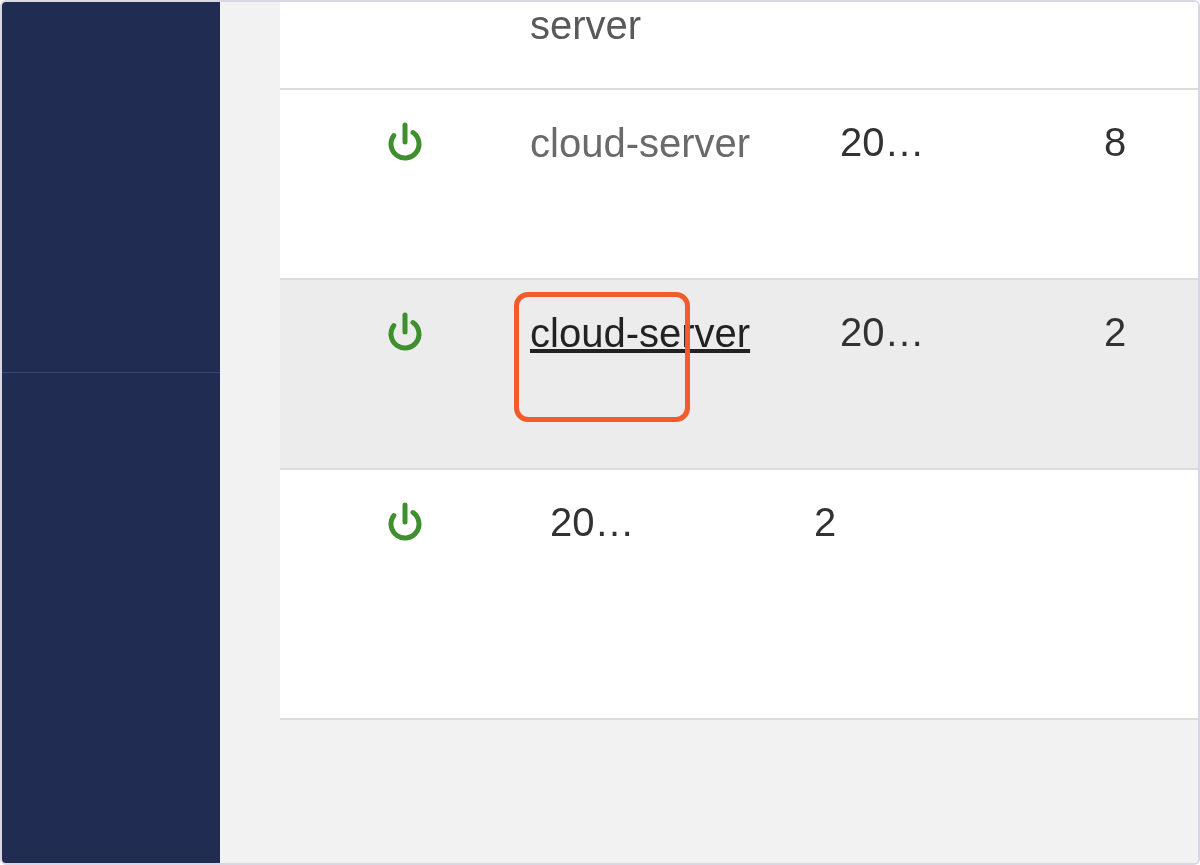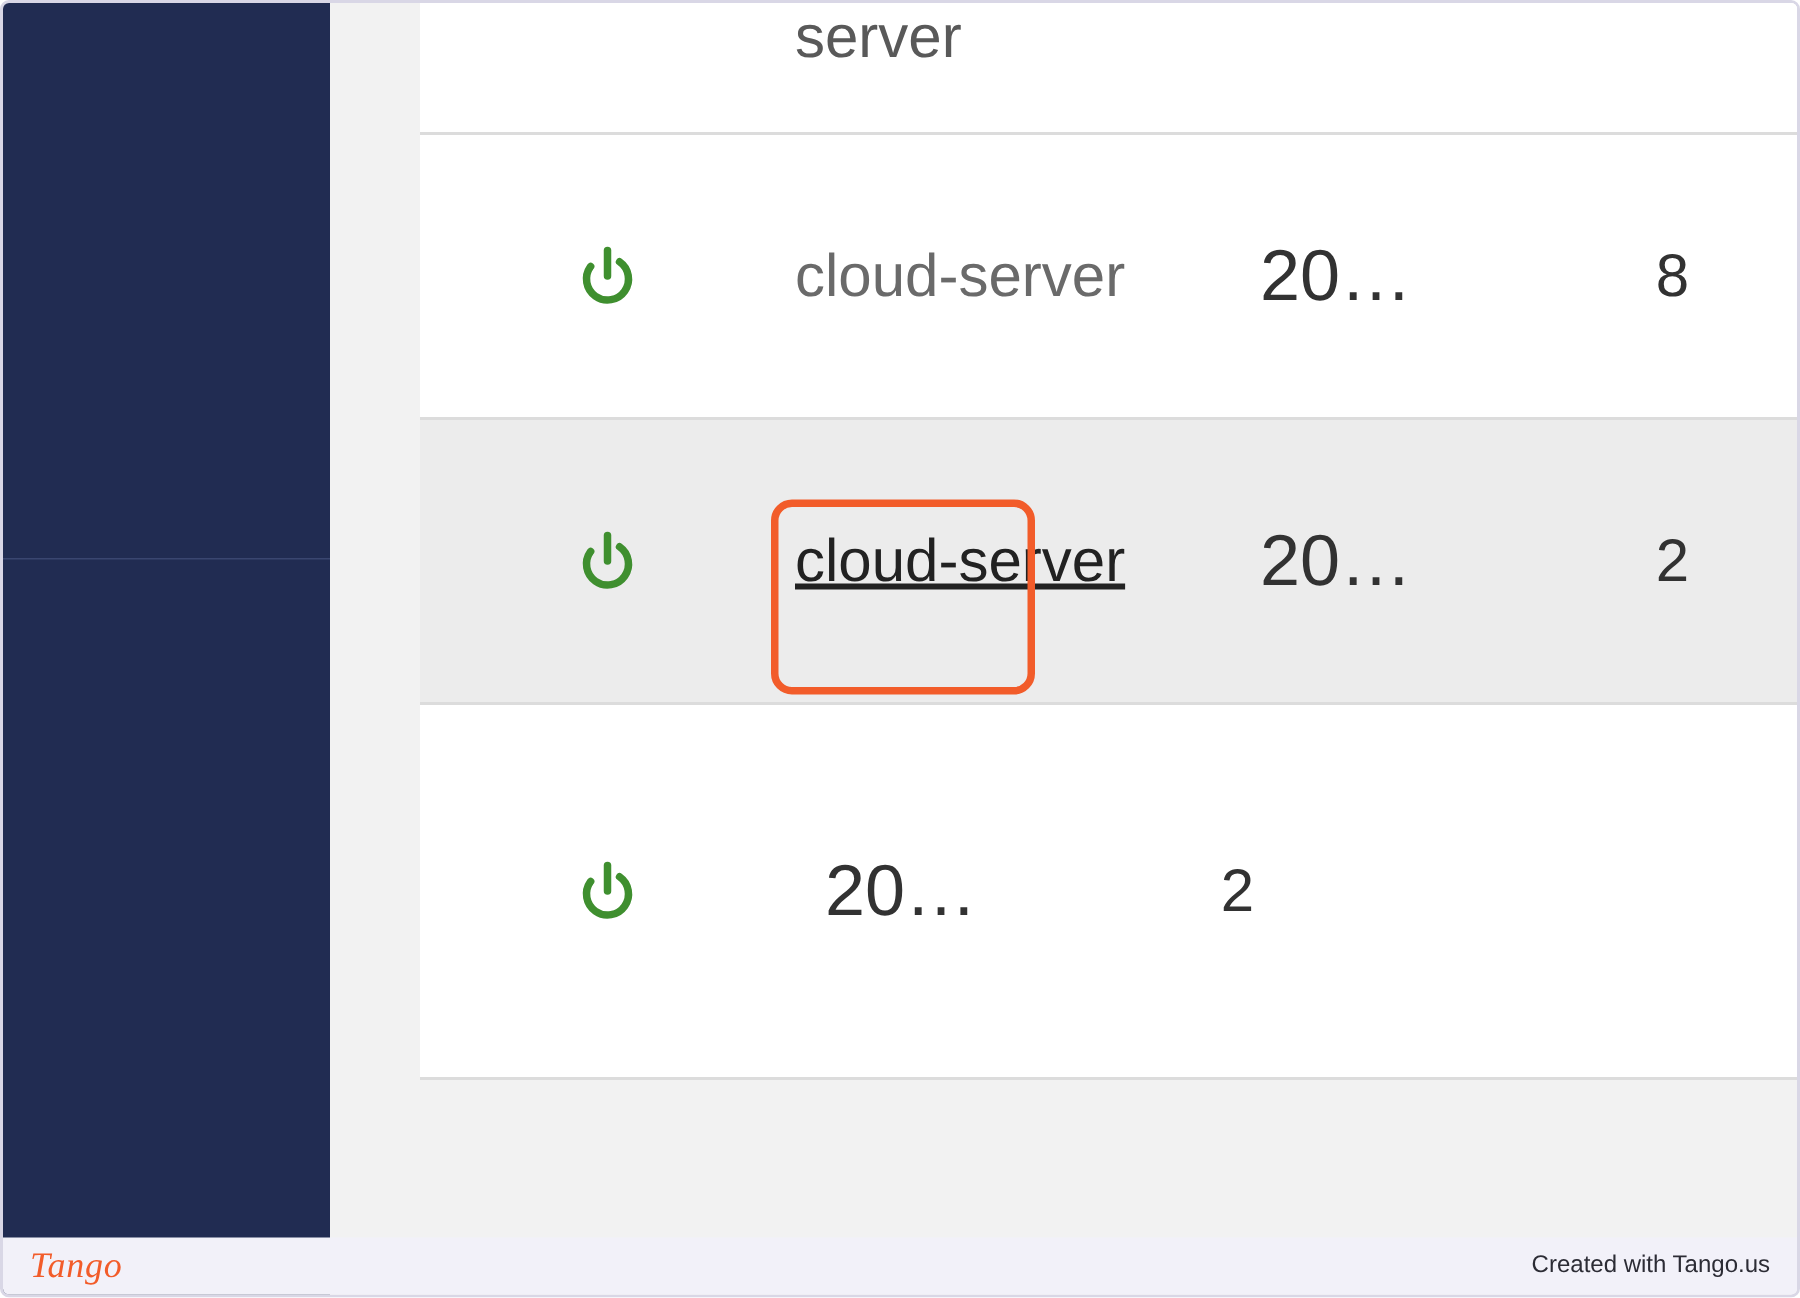--- a/index.html
+++ b/index.html
@@ -38,21 +38,21 @@
   }
   .table {
     position: absolute;
     left: 60px;
     top: 0;
     right: 0;
     background: #fff;
   }
   .row {
     display: flex;
-    align-items: center;
+    align-items: flex-start;
     border-bottom: 2px solid #dcdcdc;
     min-height: 190px;
     padding: 30px 0;
     background: #fff;
   }
   .row.partial-top {
     min-height: 88px;
     border-top: none;
     padding: 0 0 20px 0;
     align-items: flex-start;
@@ -77,21 +77,21 @@
     padding-left: 0;
     color: #595959;
   }
   .col-name a.server-link {
     color: #222;
     text-decoration: underline;
     font-size: 40px;
   }
   .col-val1 {
     width: 230px;
-    font-size: 48px;
+    font-size: 40px;
     color: #323232;
     text-align: left;
     padding-left: 20px;
   }
   .col-val2 {
     width: 130px;
     font-size: 40px;
     color: #323232;
     text-align: center;
   }
@@ -203,18 +203,14 @@
           <span>20…</span>
         </div>
         <div class="col-val2">
           <span>2</span>
         </div>
       </div>
 
     </div>
   </div>
 
-  <div class="footer-bar">
-    <span class="tango-logo">Tango</span>
-    <span class="footer-credit">Created with Tango.us</span>
-  </div>
 
 </div>
 
 </body></html>

